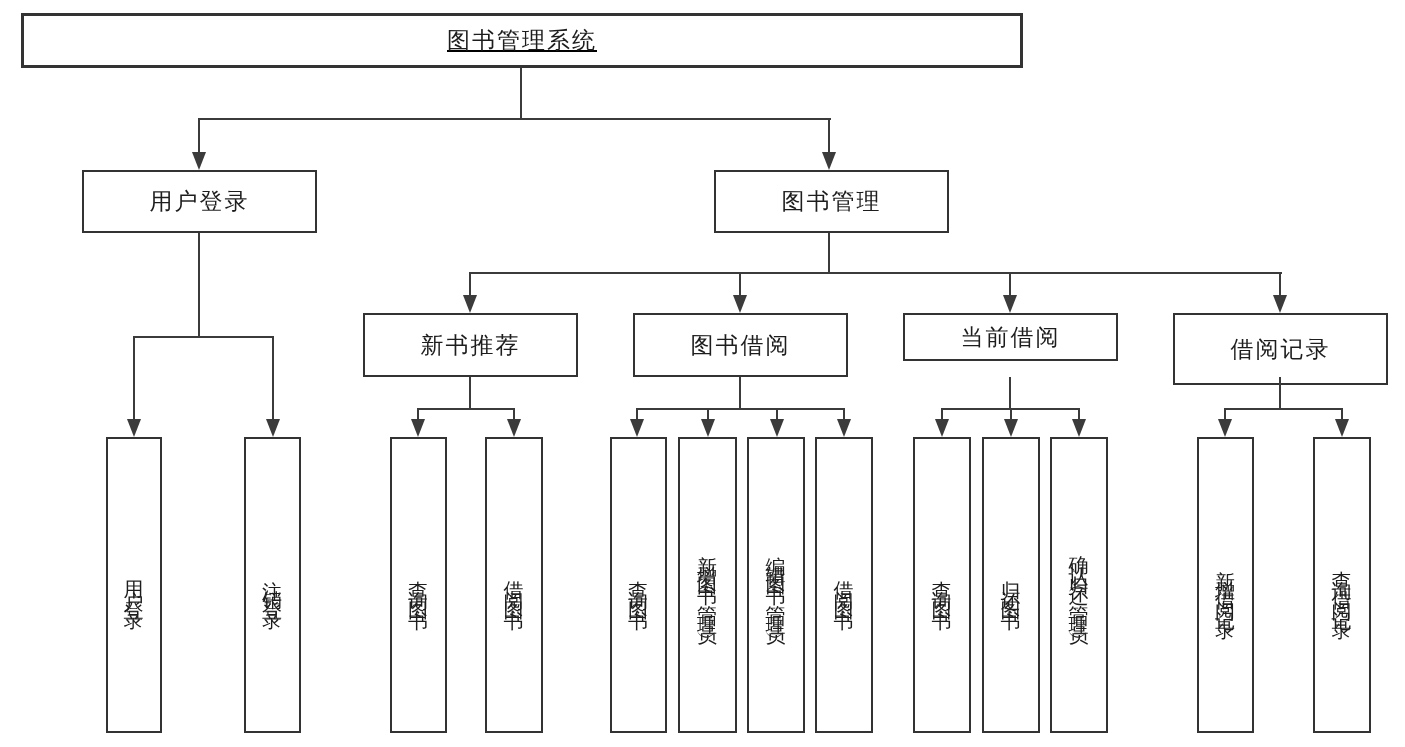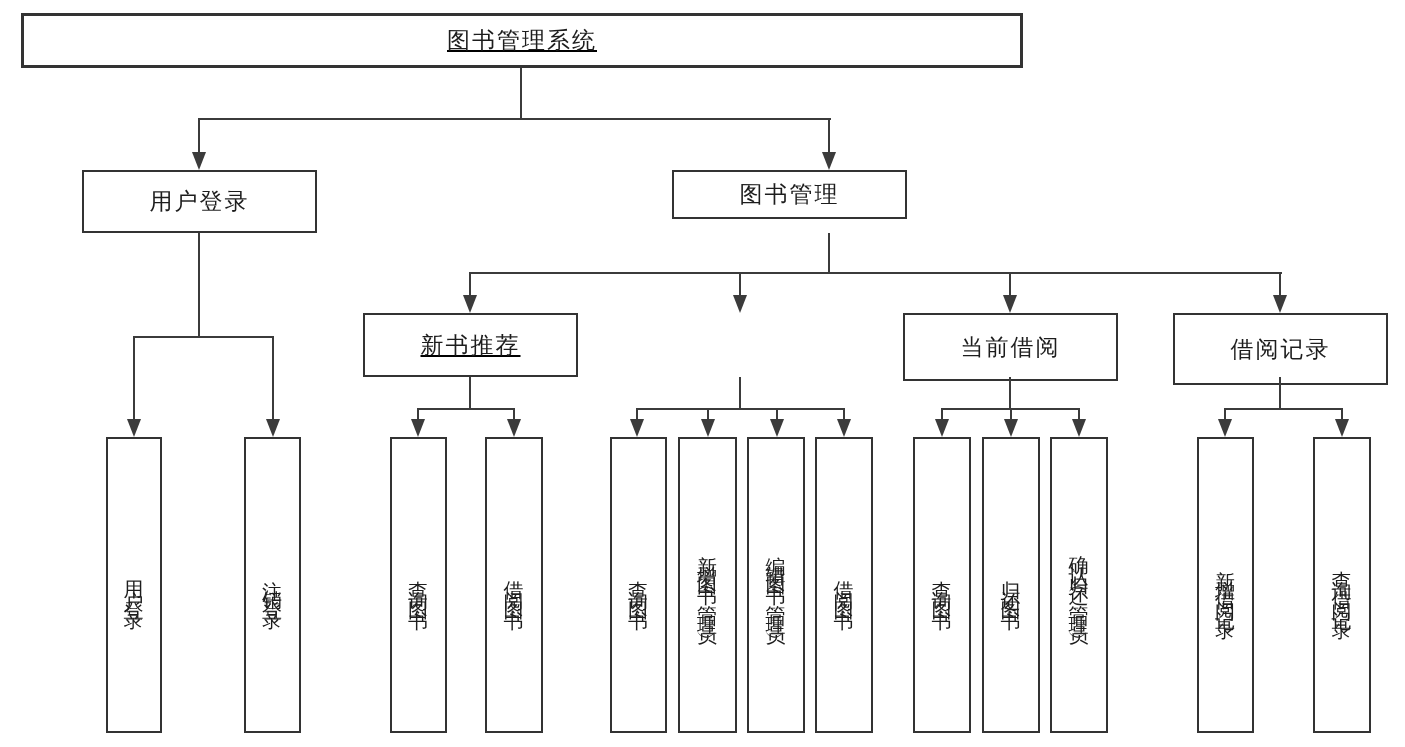--- a/index.html
+++ b/index.html
@@ -39,30 +39,33 @@
 <div id="canvas">
 
   <div class="node root" style="left:21px;top:13px;width:1002px;height:55px;">
     <span class="lbl">图书管理系统</span>
   </div>
 
   <div class="node" style="left:82px;top:170px;width:235px;height:63px;">
     <span class="lbl">用户登录</span>
   </div>
 
-  <div class="node" style="left:672px;top:170px;width:235px;height:49px;">
+  <div class="node" style="left:714px;top:170px;width:235px;height:63px;">
     <span class="lbl">图书管理</span>
   </div>
 
-  <div class="node" style="left:363px;top:313px;width:215px;height:64px;text-decoration:underline;">
+  <div class="node" style="left:363px;top:313px;width:215px;height:64px;">
     <span class="lbl">新书推荐</span>
   </div>
 
+  <div class="node" style="left:633px;top:313px;width:215px;height:64px;">
+    <span class="lbl">图书借阅</span>
+  </div>
 
-  <div class="node" style="left:903px;top:313px;width:215px;height:68px;">
+  <div class="node" style="left:903px;top:313px;width:215px;height:48px;">
     <span class="lbl">当前借阅</span>
   </div>
 
   <div class="node" style="left:1173px;top:313px;width:215px;height:72px;">
     <span class="lbl">借阅记录</span>
   </div>
 
   <div class="leaf" style="left:106px;width:56px;">
     <span class="vlbl">用户登录</span>
   </div>

